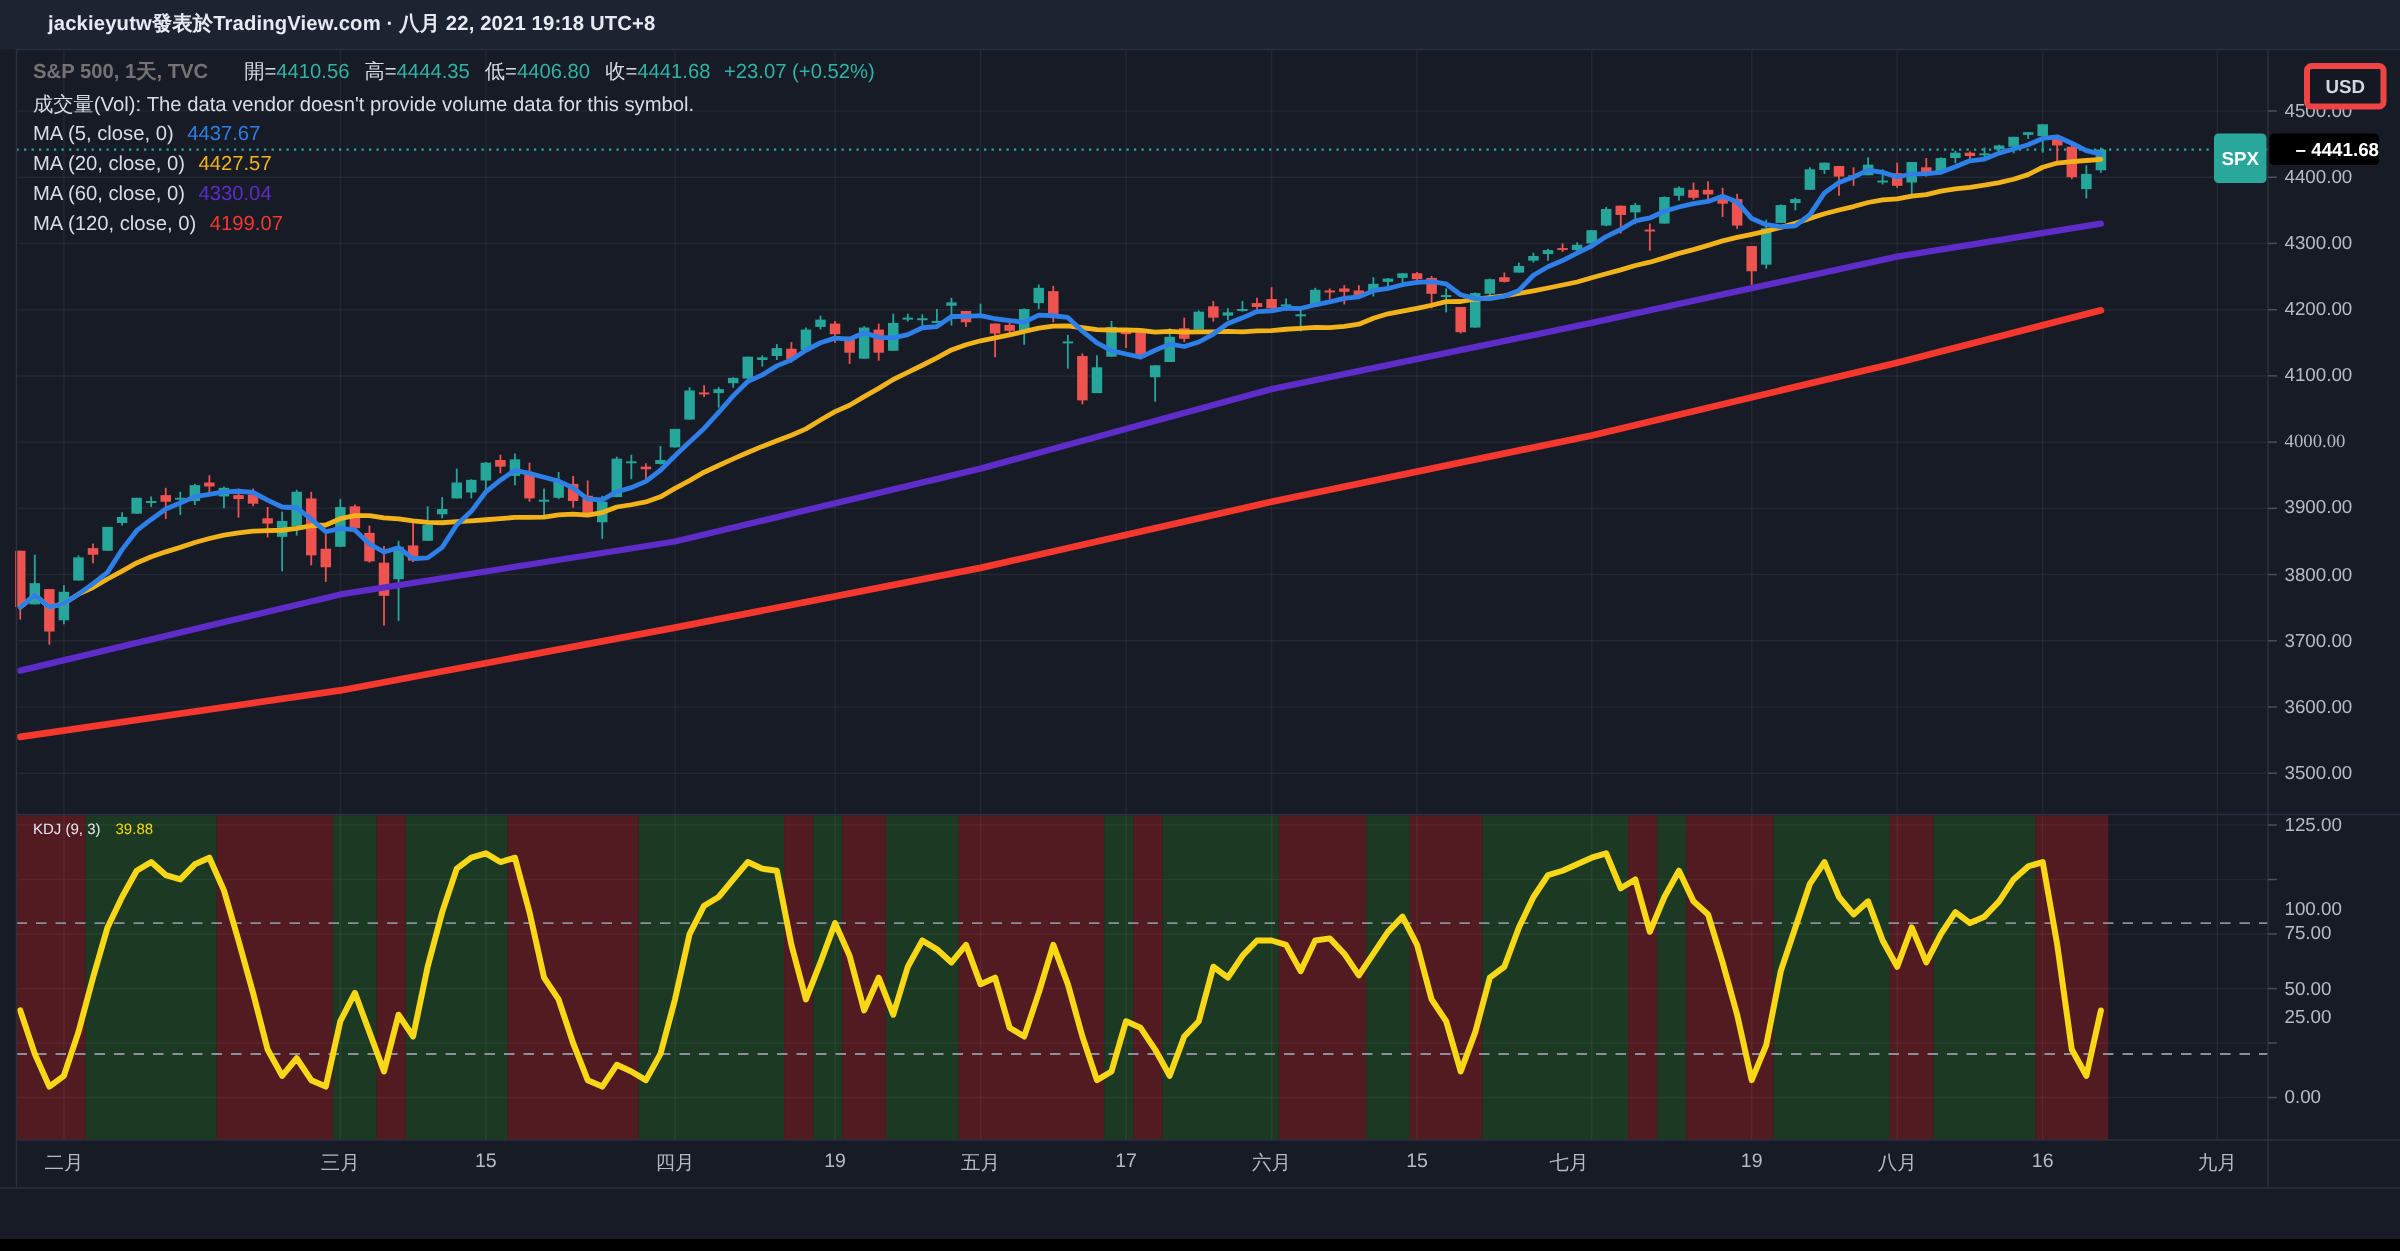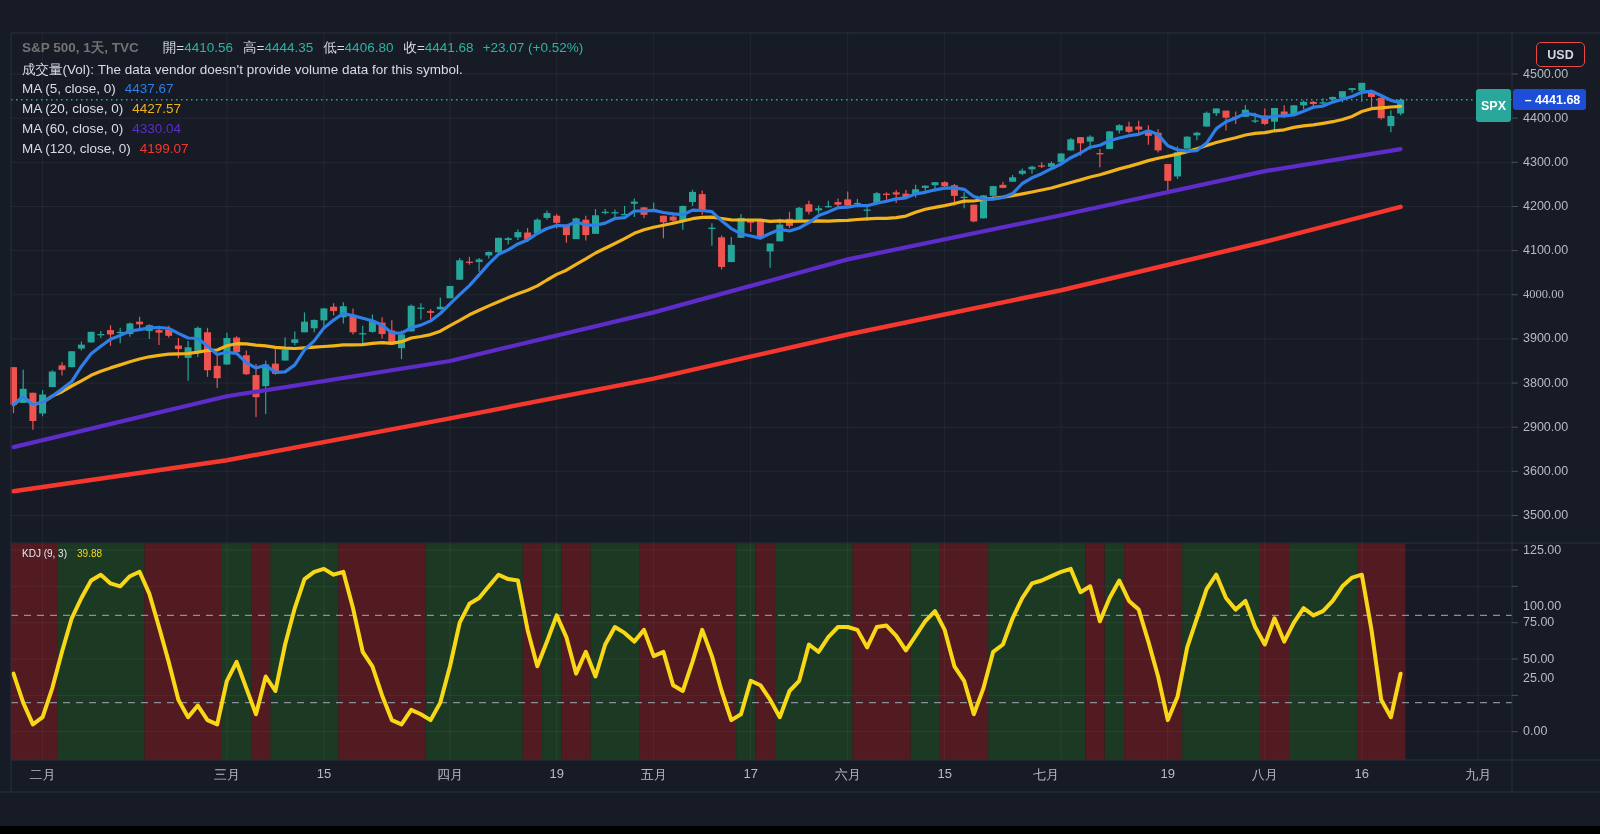--- a/index.html
+++ b/index.html
@@ -14,35 +14,38 @@
   .lrow{position:absolute;left:22px;height:18px;white-space:nowrap;font-size:13.5px;color:#d9dce5;}
   .lrow .sym{color:#737373;font-weight:700;margin-right:14px;}
   .lrow .lab{color:#d9dce5;margin-left:10px;}
   .lrow .val{color:#2fb3a4;}
   .lrow .chg{margin-left:9px;color:#2fb3a4;}
   .marow .mval{margin-left:9px;}
   #kdjrow{position:absolute;left:22px;top:548px;font-size:10px;color:#e6e9f0;white-space:nowrap;z-index:5;}
   #kdjrow .kval{margin-left:10px;color:#f8d717;}
   .badge{position:absolute;z-index:6;display:flex;align-items:center;justify-content:center;
          font-size:12.5px;font-weight:600;border-radius:3px;}
-  #usd-badge{left:1536px;top:42px;width:47px;height:23px;color:#d3d6de;border:1px solid #ef4444;border-radius:5px;background:rgba(20,24,34,.6);}
+  #usd-badge{left:1536px;top:42px;width:47px;height:23px;color:#d3d6de;border:4px solid #ef4444;border-radius:5px;background:rgba(20,24,34,.6);}
   #spx-badge{left:1476px;top:89px;width:35px;height:33px;background:#2aa79b;color:#fff;}
-  #last-badge{left:1513px;top:89px;width:73px;height:21px;background:#1d4ed8;color:#fff;justify-content:center;padding-left:6px;box-sizing:border-box;}
+  #last-badge{left:1513px;top:89px;width:73px;height:21px;background:#000000;color:#fff;justify-content:flex-end;padding-left:6px;box-sizing:border-box;}
   .pl,.kl{position:absolute;left:1523px;width:70px;font-size:12.5px;color:#b6bac5;z-index:4;}
   .tl{position:absolute;top:766px;transform:translateX(-50%);font-size:13px;color:#b6bac5;z-index:4;white-space:nowrap;}
   #footer{position:absolute;left:0;top:792px;width:1600px;height:34px;background:#12161f;z-index:5;}
   #footer .brand{position:absolute;left:40px;top:8px;font-size:15px;font-weight:700;color:#c9ccd4;letter-spacing:.2px;}
   #footer svg{position:absolute;left:13px;top:8px;}
   #blackbar{position:absolute;left:0;top:826px;width:1600px;height:8px;background:#000;z-index:5;}
 </style>
 </head>
 <body>
 
 <div id="stage">
 
+  <div id="topbar">
+    <span class="t">jackieyutw發表於TradingView.com · 八月 22, 2021 19:18 UTC+8</span>
+  </div>
 
   <svg id="plot" width="1600" height="834">
       <rect x="11" y="543.5" width="46.15" height="216.5" fill="#521a21"></rect>
       <rect x="57.15" y="543.5" width="87.29999999999998" height="216.5" fill="#1c3a23"></rect>
       <rect x="144.45" y="543.5" width="77.6" height="216.5" fill="#521a21"></rect>
       <rect x="222.04999999999998" y="543.5" width="29.099999999999994" height="216.5" fill="#1c3a23"></rect>
       <rect x="251.14999999999998" y="543.5" width="19.399999999999977" height="216.5" fill="#521a21"></rect>
       <rect x="270.54999999999995" y="543.5" width="67.89999999999998" height="216.5" fill="#1c3a23"></rect>
       <rect x="338.44999999999993" y="543.5" width="87.30000000000001" height="216.5" fill="#521a21"></rect>
       <rect x="425.74999999999994" y="543.5" width="96.99999999999994" height="216.5" fill="#1c3a23"></rect>
@@ -452,21 +455,21 @@
 
   <div id="axis-labels">
       <div class="pl" style="top: 66.5px;">4500.00</div>
       <div class="pl" style="top: 110.65px;">4400.00</div>
       <div class="pl" style="top: 154.8px;">4300.00</div>
       <div class="pl" style="top: 198.95px;">4200.00</div>
       <div class="pl" style="top: 243.1px;">4100.00</div>
       <div class="pl" style="top: 287.25px; font-family: Liberation Serif, serif;">4000.00</div>
       <div class="pl" style="top: 331.4px;">3900.00</div>
       <div class="pl" style="top: 375.55px;">3800.00</div>
-      <div class="pl" style="top: 419.7px;">2900.00</div>
+      <div class="pl" style="top: 419.7px;">3700.00</div>
       <div class="pl" style="top: 463.85px;">3600.00</div>
       <div class="pl" style="top: 508px;">3500.00</div>
       <div class="kl" style="top: 542.5px;">125.00</div>
       <div class="kl" style="top: 578.84px; margin-top: 20px;">100.00</div>
       <div class="kl" style="top: 615.18px;">75.00</div>
       <div class="kl" style="top: 651.52px;">50.00</div>
       <div class="kl" style="top: 661px; margin-top: 10px;">25.00</div>
       <div class="kl" style="top: 724.2px;">0.00</div>
     </div>
   <div id="time-labels">

